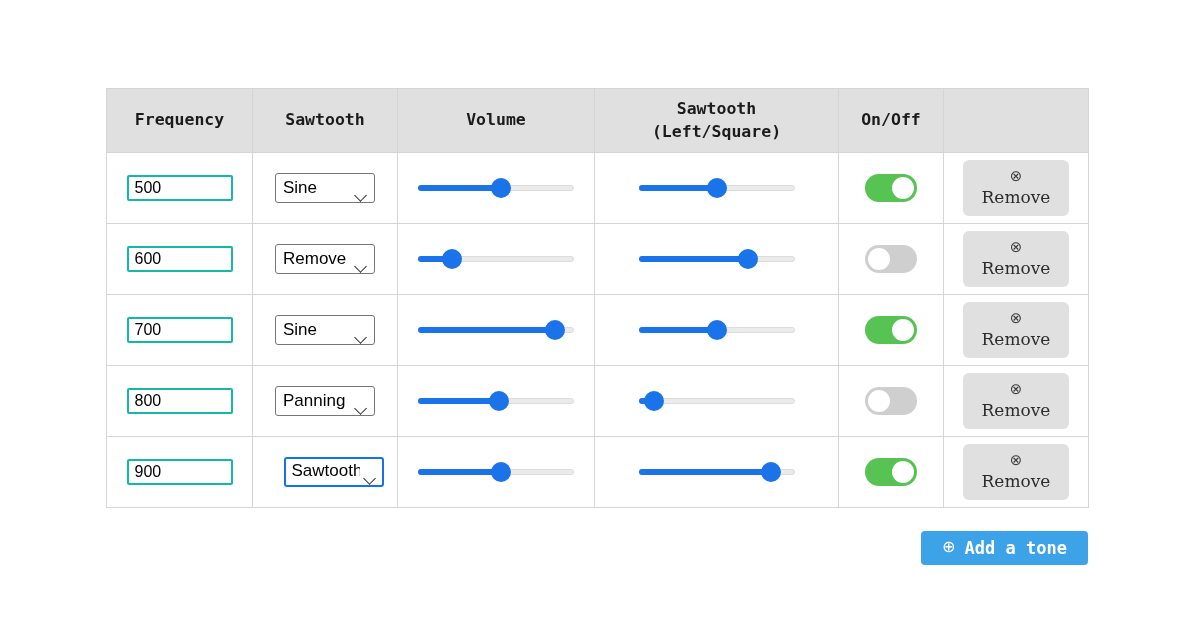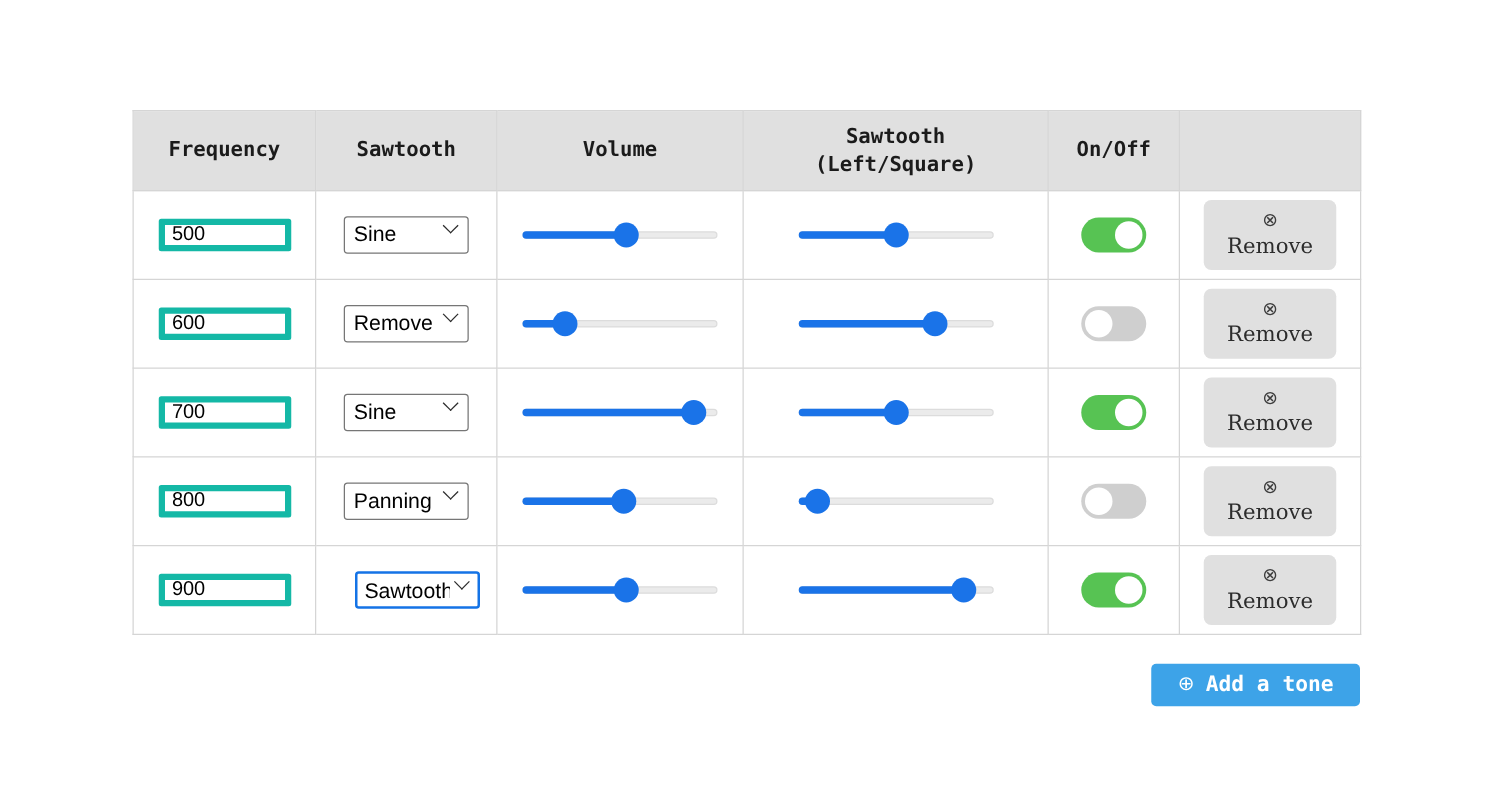--- a/index.html
+++ b/index.html
@@ -71,33 +71,33 @@
 
   
   .freq-input {
     width: 106px;
     height: 26px;
     padding: 1px 2px 1px 6px;
     font-family: "Liberation Sans", sans-serif;
     font-size: 16px;
     color: #000000;
     background: #ffffff;
-    border: 5px solid #14b8a6;
+    border: 2px solid #14b8a6;
     border-radius: 2px;
     outline: none;
     display: inline-block;
     text-align: left;
     line-height: 22px;
   }
 
   
   .wave-select {
     position: relative;
     display: inline-flex;
-    align-items: flex-start;
+    align-items: flex-end;
     justify-content: space-between;
     width: 100px;
     height: 30px;
     padding: 0 6px 0 7px;
     background: #ffffff;
     border: 1px solid #767676;
     border-radius: 3px;
     font-family: "Liberation Sans", sans-serif;
     font-size: 17px;
     color: #000000;

